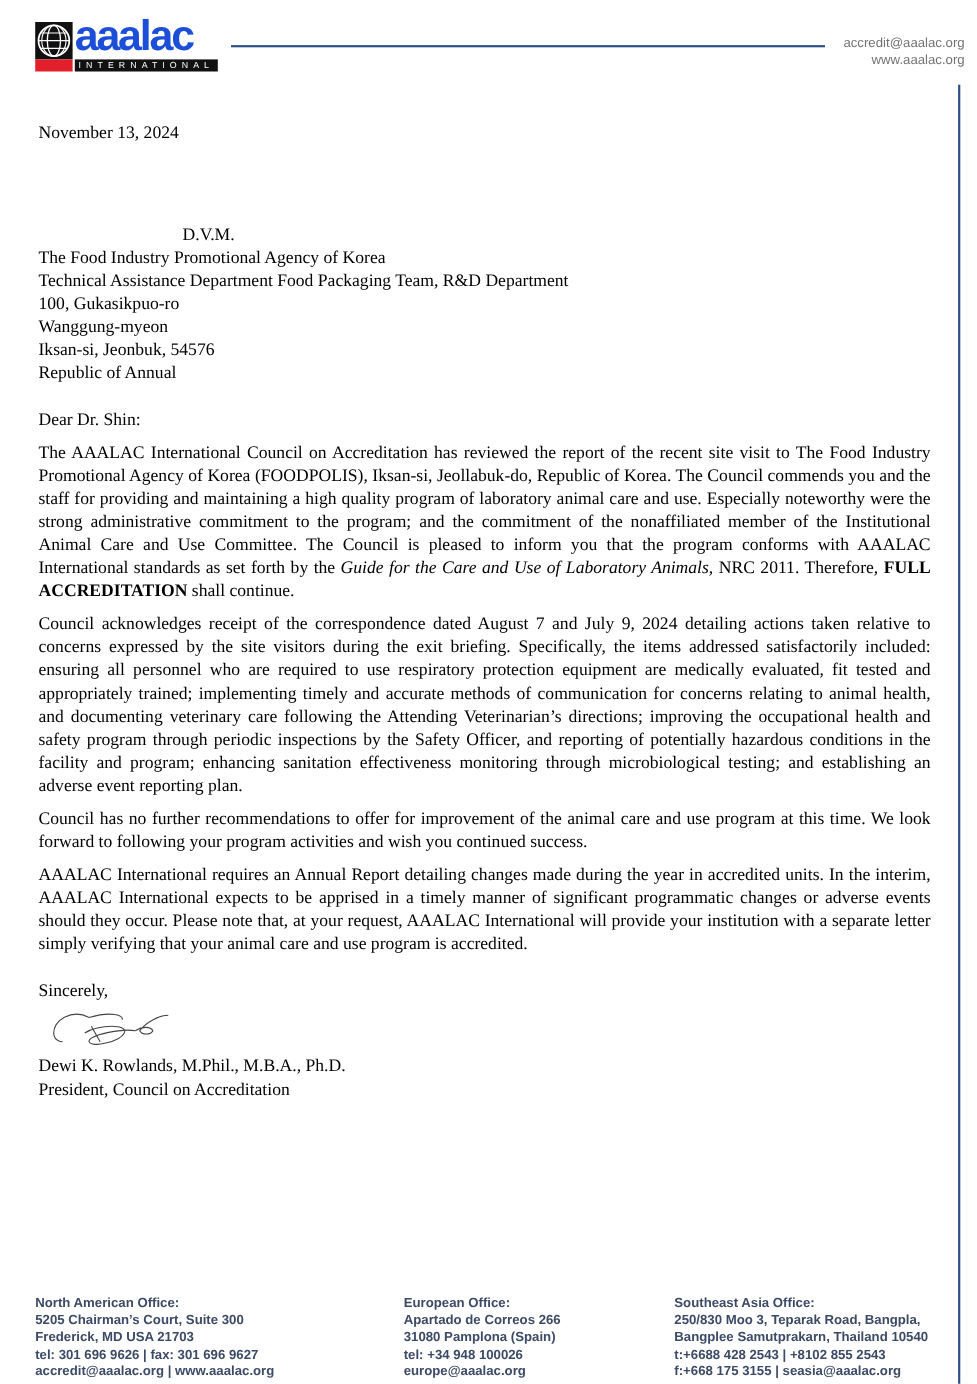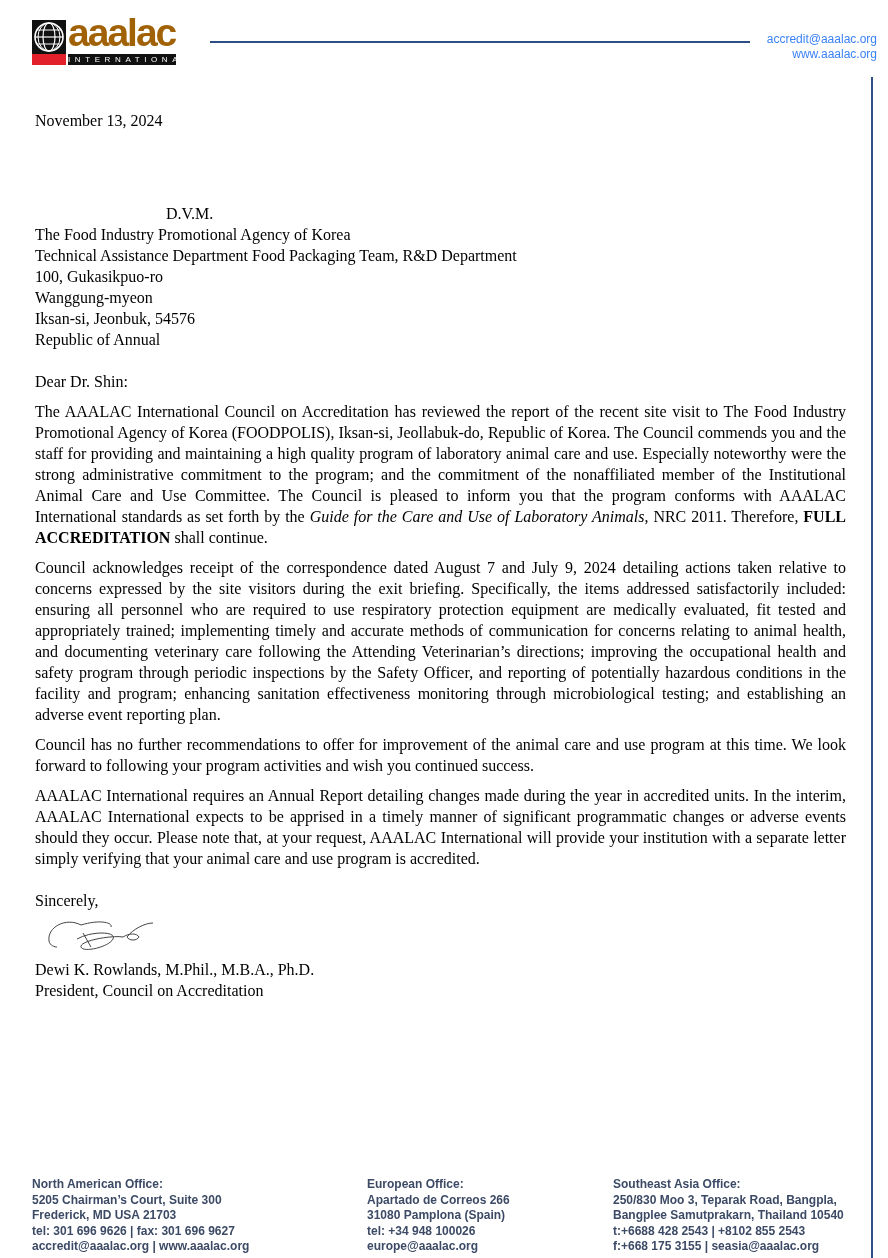--- a/index.html
+++ b/index.html
@@ -3,24 +3,24 @@
 <meta charset="utf-8">
 <style>
   html, body { margin: 0; padding: 0; background: #ffffff; }
   body { width: 888px; height: 1258px; position: relative; overflow: hidden; color: #000; }
   .serif { font-family: "Liberation Serif", "DejaVu Serif", serif; }
 
   
   .logo { position: absolute; left: 32px; top: 20px; width: 166px; height: 46px; }
   .logo-box { position: absolute; left: 0; top: 0; width: 34px; height: 34px; background: #111; }
   .logo-red { position: absolute; left: 0; top: 34px; width: 34px; height: 11px; background: #e2202c; }
-  .logo-word { position: absolute; left: 36px; top: -9px; font-family: "Liberation Sans", sans-serif; font-weight: bold; font-size: 39px; color: #a16207; letter-spacing: -2px; line-height: 44px; }
-  .logo-intl { position: absolute; left: 36px; top: 34px; width: 108px; height: 11px; background: #111; color: #fff; font-family: "Liberation Sans", sans-serif; font-size: 8px; letter-spacing: 4.6px; line-height: 11px; text-align: center; }
+  .logo-word { position: absolute; left: 36px; top: -9px; font-family: "Liberation Sans", sans-serif; font-weight: bold; font-size: 39px; color: #1d4ed8; letter-spacing: -2px; line-height: 44px; }
+  .logo-intl { position: absolute; left: 36px; top: 34px; width: 130px; height: 11px; background: #111; color: #fff; font-family: "Liberation Sans", sans-serif; font-size: 8px; letter-spacing: 4.6px; line-height: 11px; text-align: center; }
   .header-rule { position: absolute; left: 210px; top: 41px; width: 540px; height: 2px; background: #2d4f86; }
-  .header-contact { position: absolute; right: 11px; top: 32px; text-align: right; font-family: "Liberation Sans", sans-serif; font-size: 12px; line-height: 15px; color: #3b82f6; }
+  .header-contact { position: absolute; right: 11px; top: 32px; text-align: right; font-family: "Liberation Sans", sans-serif; font-size: 12px; line-height: 15px; color: #737373; }
   .right-rule { position: absolute; left: 871px; top: 77px; width: 2px; height: 1181px; background: #2d4f86; }
 
   
   .letter { position: absolute; left: 35px; top: 110px; width: 811px; font-size: 16px; line-height: 21px; }
   .date { margin: 0; }
   .recipient { margin-top: 72px; }
   .recipient .line { display: block; }
   .recipient .dvm { padding-left: 131px; }
   .salutation { margin-top: 21px; }
   .para { margin: 9px 0 0 0; text-align: justify; }

